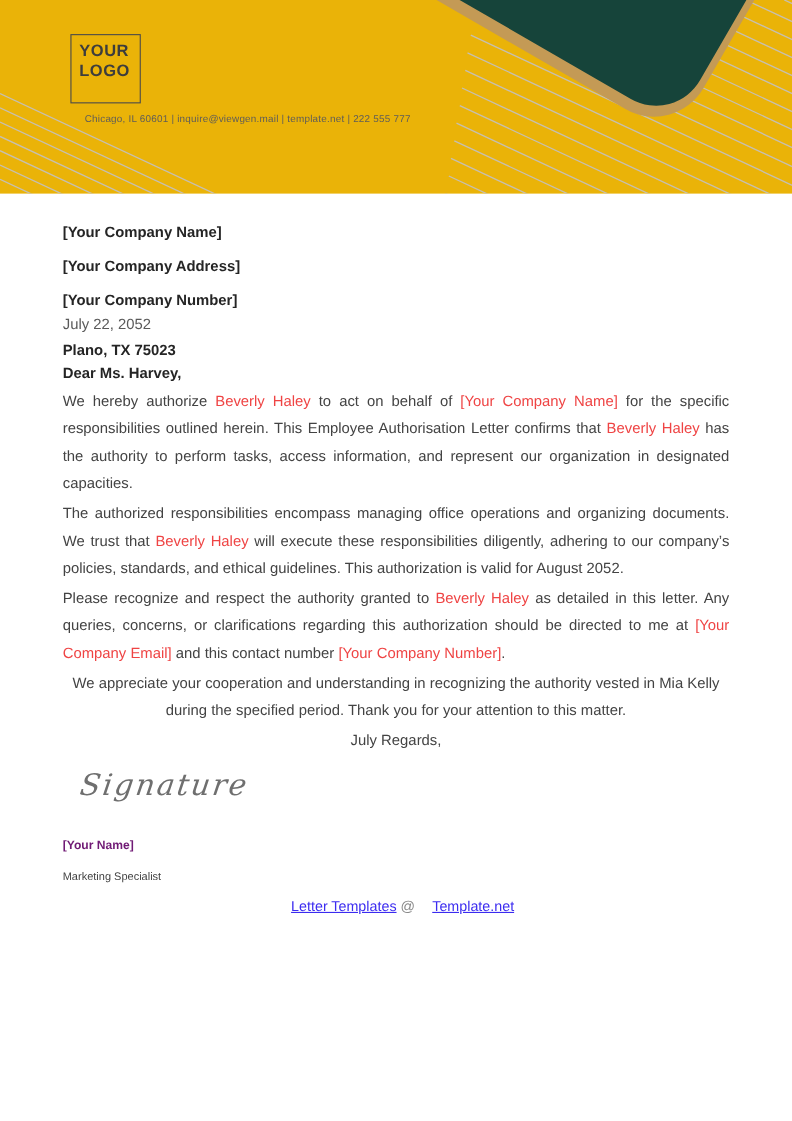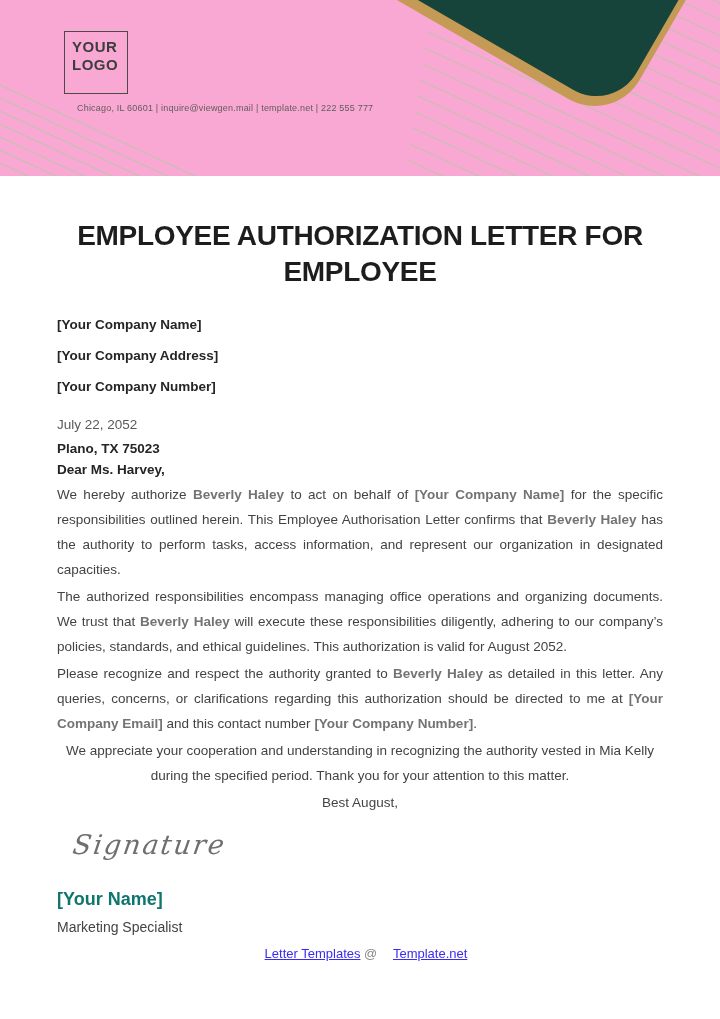--- a/index.html
+++ b/index.html
@@ -1,48 +1,48 @@
 <!DOCTYPE html>
 <html><head>
 <meta charset="utf-8">
 <style>
   html,body{margin:0;padding:0;}
   body{width:720px;height:1019px;overflow:hidden;background:#ffffff;
        font-family:"Liberation Sans",sans-serif;}
   .page{position:relative;width:720px;height:1019px;background:#ffffff;}
 
   
-  .header{position:relative;width:720px;height:176px;background:#f9a8d4;overflow:hidden;}
+  .header{position:relative;width:720px;height:176px;background:#eab308;overflow:hidden;}
   .header svg{position:absolute;left:0;top:0;}
   .logo-box{position:absolute;left:64px;top:31px;width:55px;height:55px;
             border:1.5px solid #4a4a4a;padding:6px 0 0 7px;box-sizing:content-box;
             color:#3d3d3d;font-weight:bold;font-size:15px;line-height:18px;letter-spacing:.5px;}
   .contact-line{position:absolute;left:77px;top:103px;font-size:9px;color:#5f5d58;letter-spacing:.2px;}
 
   
   .main{padding:0 57px;}
   .doc-title{margin:42px 0 0 0;text-align:center;font-size:28px;line-height:36px;
              font-weight:bold;color:#1d1d1d;letter-spacing:-.3px;white-space:pre-line;}
   .addr{margin-top:24px;font-size:13.5px;color:#252525;}
   .addr p{margin:0;line-height:21px;font-weight:bold;}
   .addr p.mb10{margin-bottom:10px;}
-  .addr p.date{font-weight:normal;color:#5a5a5a;margin-top:17px;margin-bottom:3px;}
+  .addr p.date{font-weight:normal;color:#5a5a5a;margin-top:1px;margin-bottom:3px;}
   .addr p.mb8{margin-bottom:8px;}
 
   .letter-body{margin-top:2px;font-size:13.5px;color:#434343;}
   .letter-body p{margin:0 0 2px 0;line-height:25px;text-align:justify;}
   .letter-body p.no-justify{text-align:center;}
-  .letter-body span.b{font-weight:bold;color:#737373;}
+  .letter-body span.b{font-weight:normal;color:#ef4444;}
 
   .closing{margin-top:0;font-size:13.5px;line-height:25px;color:#434343;}
   .signature{margin:14px 0 0 16px;height:48px;}
   .signature span{display:inline-block;font-family:"DejaVu Serif",serif;font-style:italic;
                   font-size:27px;color:#6f6f6f;letter-spacing:2px;transform:skewX(-8deg);}
-  .sender-name{margin:12px 0 0 0;font-size:18px;font-weight:bold;color:#0f766e;line-height:21px;}
-  .sender-role{margin:7px 0 0 0;font-size:14px;color:#434343;line-height:21px;}
+  .sender-name{margin:12px 0 0 0;font-size:11px;font-weight:bold;color:#701a75;line-height:21px;}
+  .sender-role{margin:7px 0 0 0;font-size:10px;color:#434343;line-height:21px;}
 
   
   .footer{margin-top:8px;text-align:center;font-size:13px;color:#888888;}
   .footer a{color:#3b2bf0;text-decoration:underline;cursor:pointer;padding-left:12px;}
 </style>
 </head>
 <body>
 
 <div class="page">
 
@@ -93,38 +93,36 @@
 
     <div class="logo-box">
       <div>YOUR</div>
       <div>LOGO</div>
     </div>
     <div class="contact-line">Chicago, IL 60601 | inquire@viewgen.mail | template.net | 222 555 777</div>
   </div>
 
   <div class="main">
 
-    <h1 class="doc-title">EMPLOYEE AUTHORIZATION LETTER FOR
-EMPLOYEE</h1>
 
     <div class="addr">
       <p class="mb10">[Your Company Name]</p>
       <p class="mb10">[Your Company Address]</p>
       <p>[Your Company Number]</p>
       <p class="date">July 22, 2052</p>
       <p>Plano, TX 75023</p>
       <p>Dear Ms. Harvey,</p>
     </div>
 
     <div class="letter-body">
       <p><span>We hereby authorize </span><span class="b">Beverly Haley</span><span> to act on behalf of </span><span class="b">[Your Company Name]</span><span> for the specific responsibilities outlined herein. This Employee Authorisation Letter confirms that </span><span class="b">Beverly Haley</span><span> has the authority to perform tasks, access information, and represent our organization in designated capacities.</span></p>
       <p><span>The authorized responsibilities encompass managing office operations and organizing documents. We trust that </span><span class="b">Beverly Haley</span><span> will execute these responsibilities diligently, adhering to our company’s policies, standards, and ethical guidelines. This authorization is valid for August 2052.</span></p>
       <p><span>Please recognize and respect the authority granted to </span><span class="b">Beverly Haley</span><span> as detailed in this letter. Any queries, concerns, or clarifications regarding this authorization should be directed to me at </span><span class="b">[Your Company Email]</span><span> and this contact number </span><span class="b">[Your Company Number]</span><span>.</span></p>
       <p class="no-justify"><span>We appreciate your cooperation and understanding in recognizing the authority vested in Mia Kelly during the specified period. Thank you for your attention to this matter.</span></p>
-      <p class="closing no-justify">Best August,</p>
+      <p class="closing no-justify">July Regards,</p>
     </div>
 
     <div class="signature">
       <span>Signature</span>
     </div>
 
     <p class="sender-name">[Your Name]</p>
     <p class="sender-role">Marketing Specialist</p>
 
     <div class="footer">

